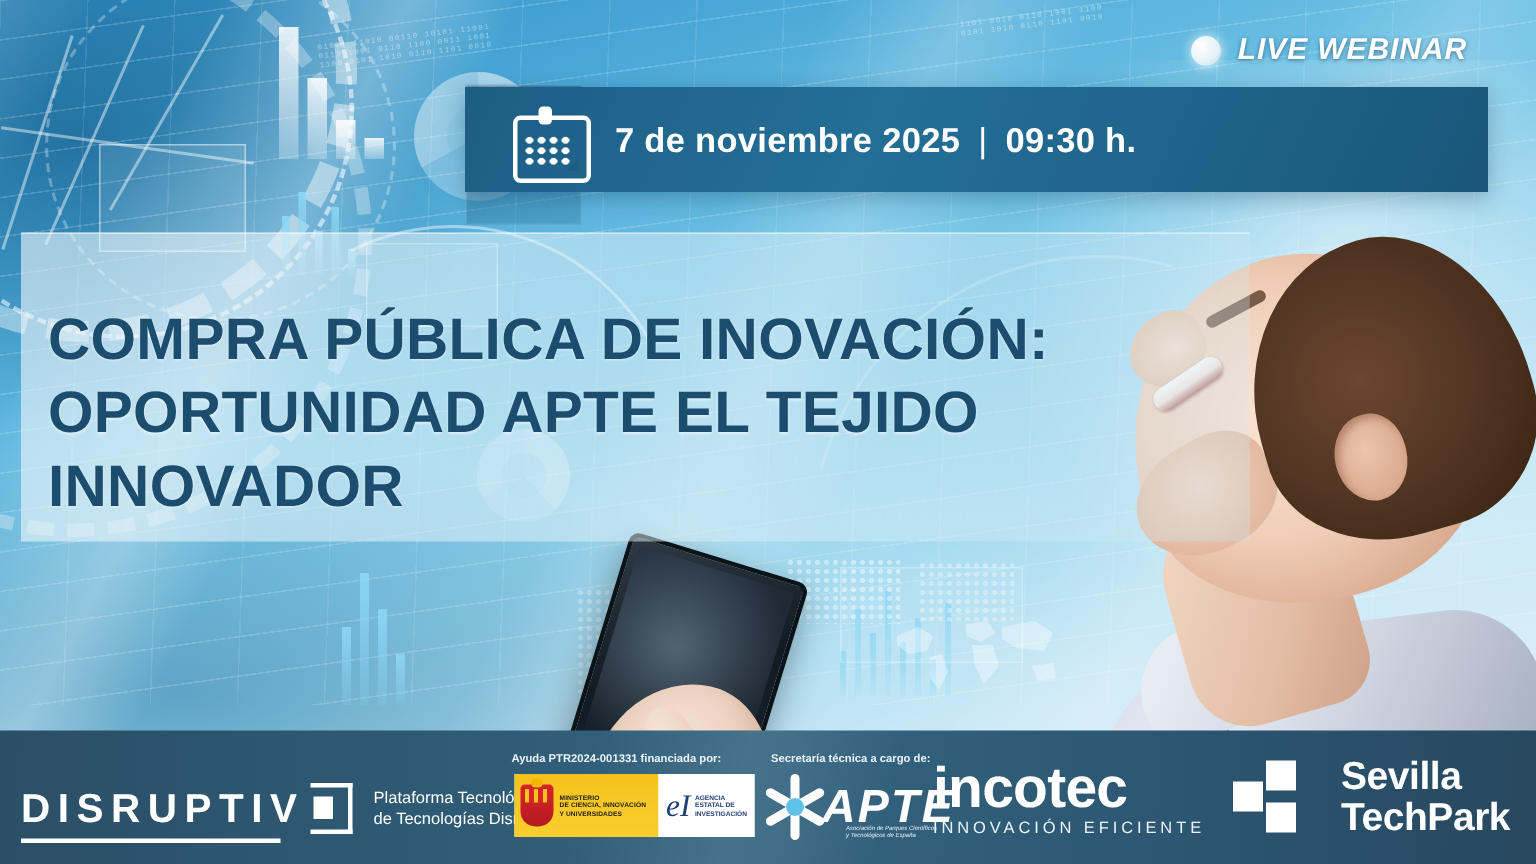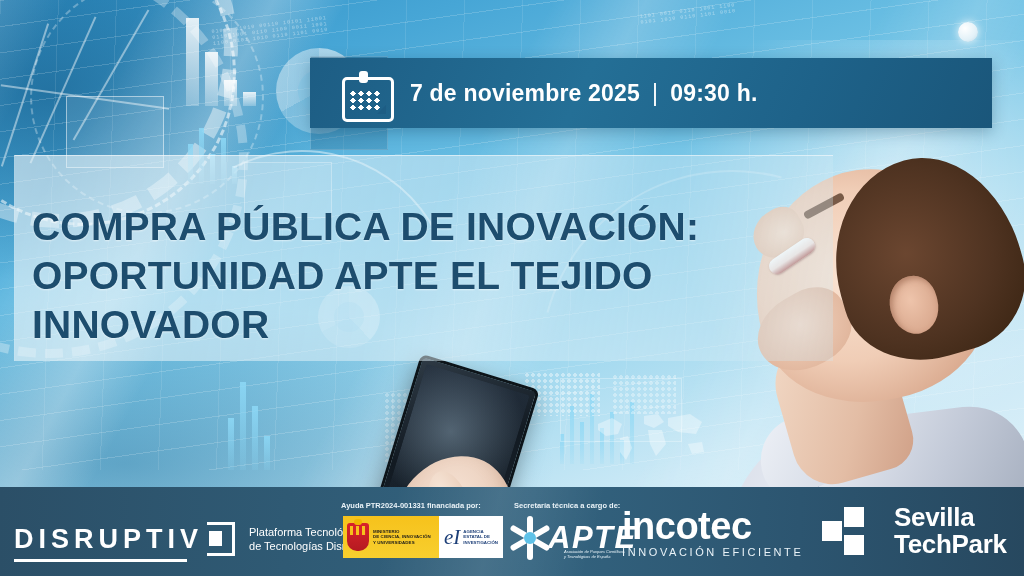--- a/index.html
+++ b/index.html
@@ -309,20 +309,21 @@
       <div class="nose"></div>
       <div class="mouth"></div>
       <div class="brow"></div>
       <div class="hair"></div>
       <div class="ear"></div>
     </div>
   </div>
 
   <div class="live">
     <span class="live-dot"></span>
+    <span class="live-txt">LIVE WEBINAR</span>
   </div>
 
   <div class="datebar">
     <span class="cal">
       <span class="tab"></span>
         <span class="body"></span>
         <span class="dots"></span>
         <span class="fold"></span>
     </span>
     <span class="date-txt">

